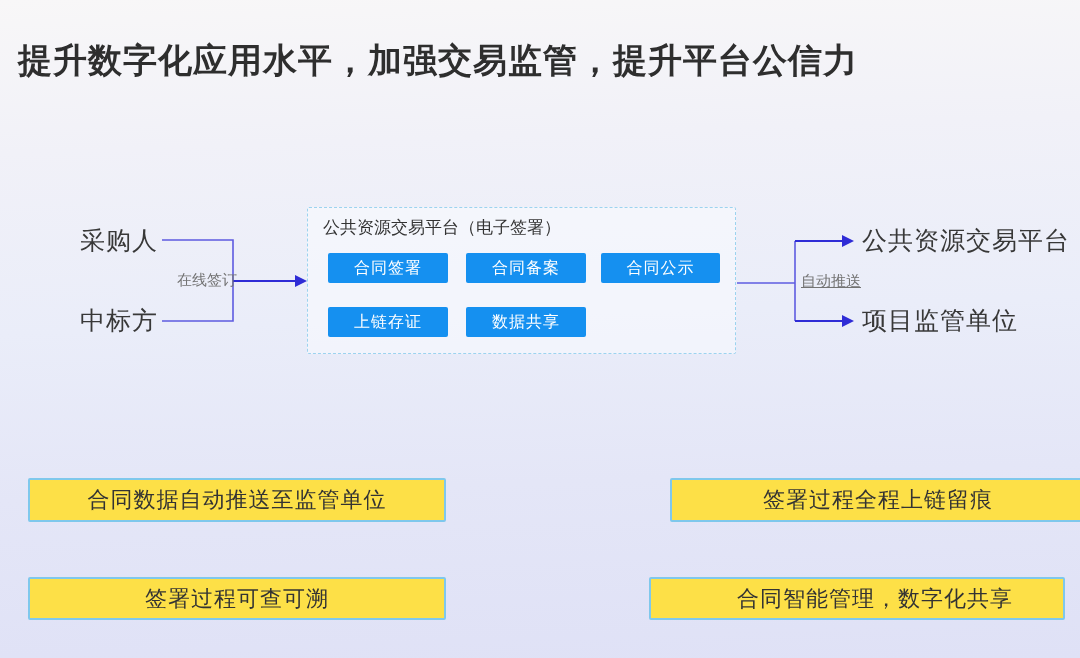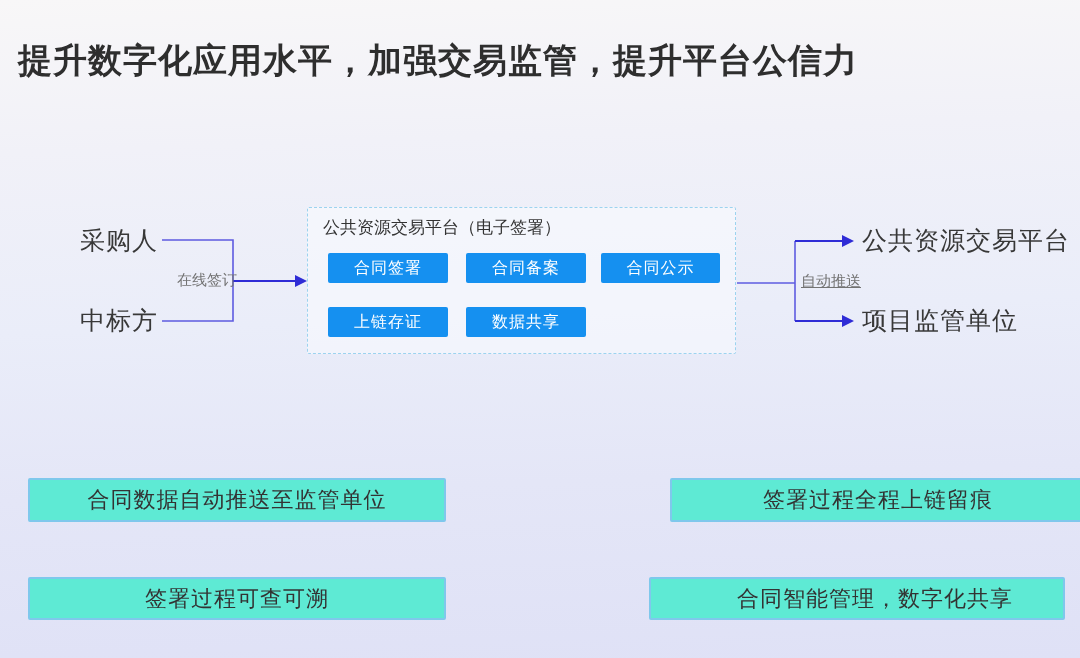--- a/index.html
+++ b/index.html
@@ -34,21 +34,21 @@
     background:#1590f0;color:#ffffff;border-radius:2px;
     display:flex;align-items:center;justify-content:center;
     font-size:16px;font-weight:500;letter-spacing:1px;cursor:default;
   }
   .chip.r1{top:45px;}
   .chip.r2{top:99px;}
   .chip.c1{left:20px;width:120px;}
   .chip.c2{left:158px;width:120px;}
   .chip.c3{left:293px;width:119px;}
   .feature-box{
-    background:#5eead4;border:2px solid #7fc8ec;border-radius:2px;
+    background:#fde047;border:2px solid #7fc8ec;border-radius:2px;
     display:flex;align-items:center;justify-content:center;
     font-size:22px;color:#333;letter-spacing:1px;box-sizing:border-box;
   }
   #connector-layer{position:absolute;left:0;top:0;pointer-events:none;}
 </style>
 </head>
 <body>
 
 <div class="abs slide-title">提升数字化应用水平，加强交易监管，提升平台公信力</div>
 

